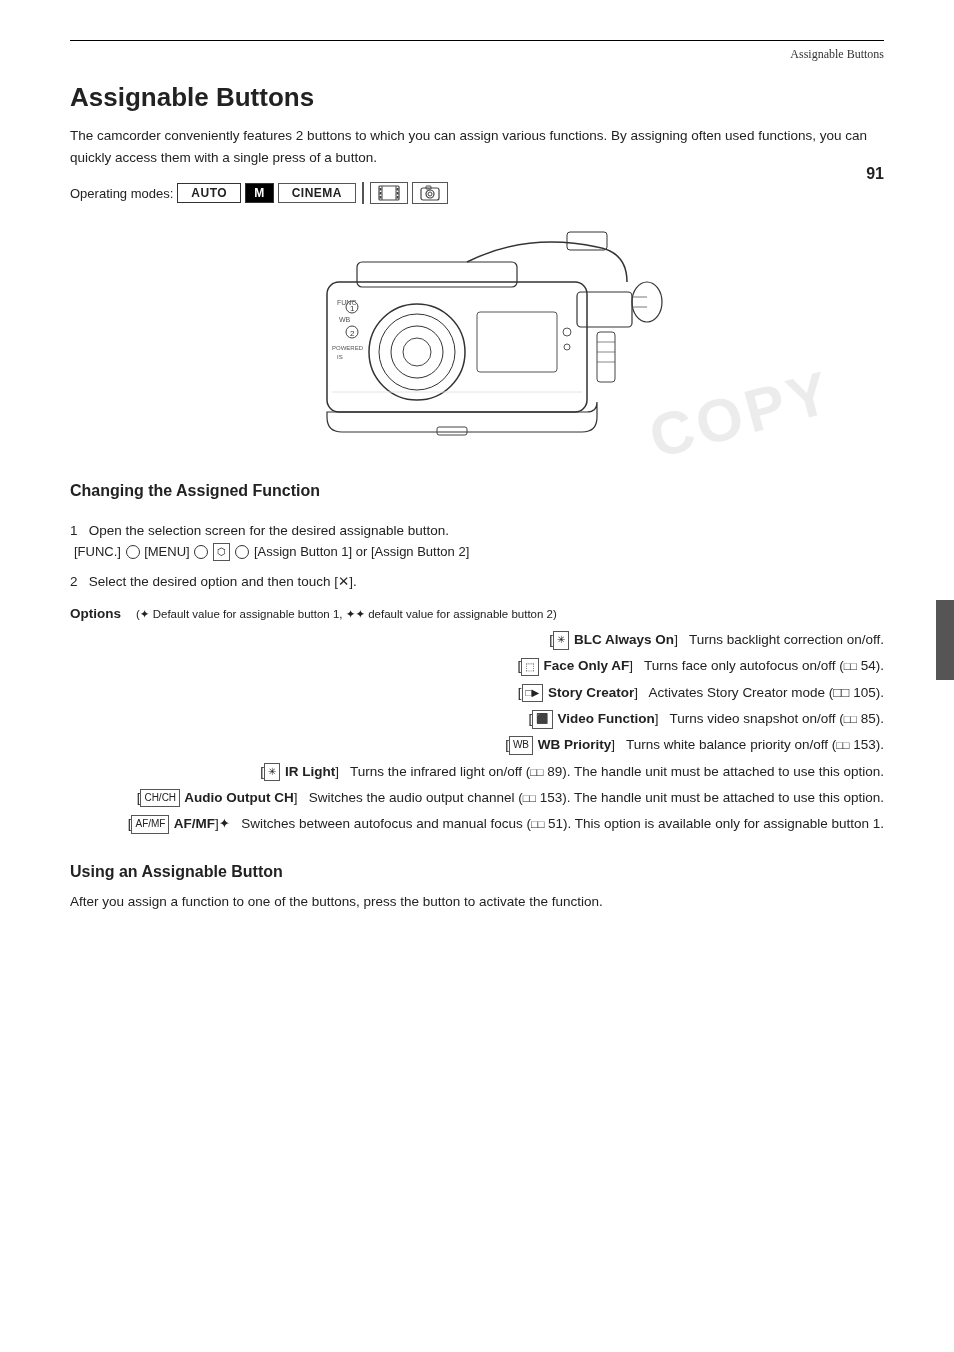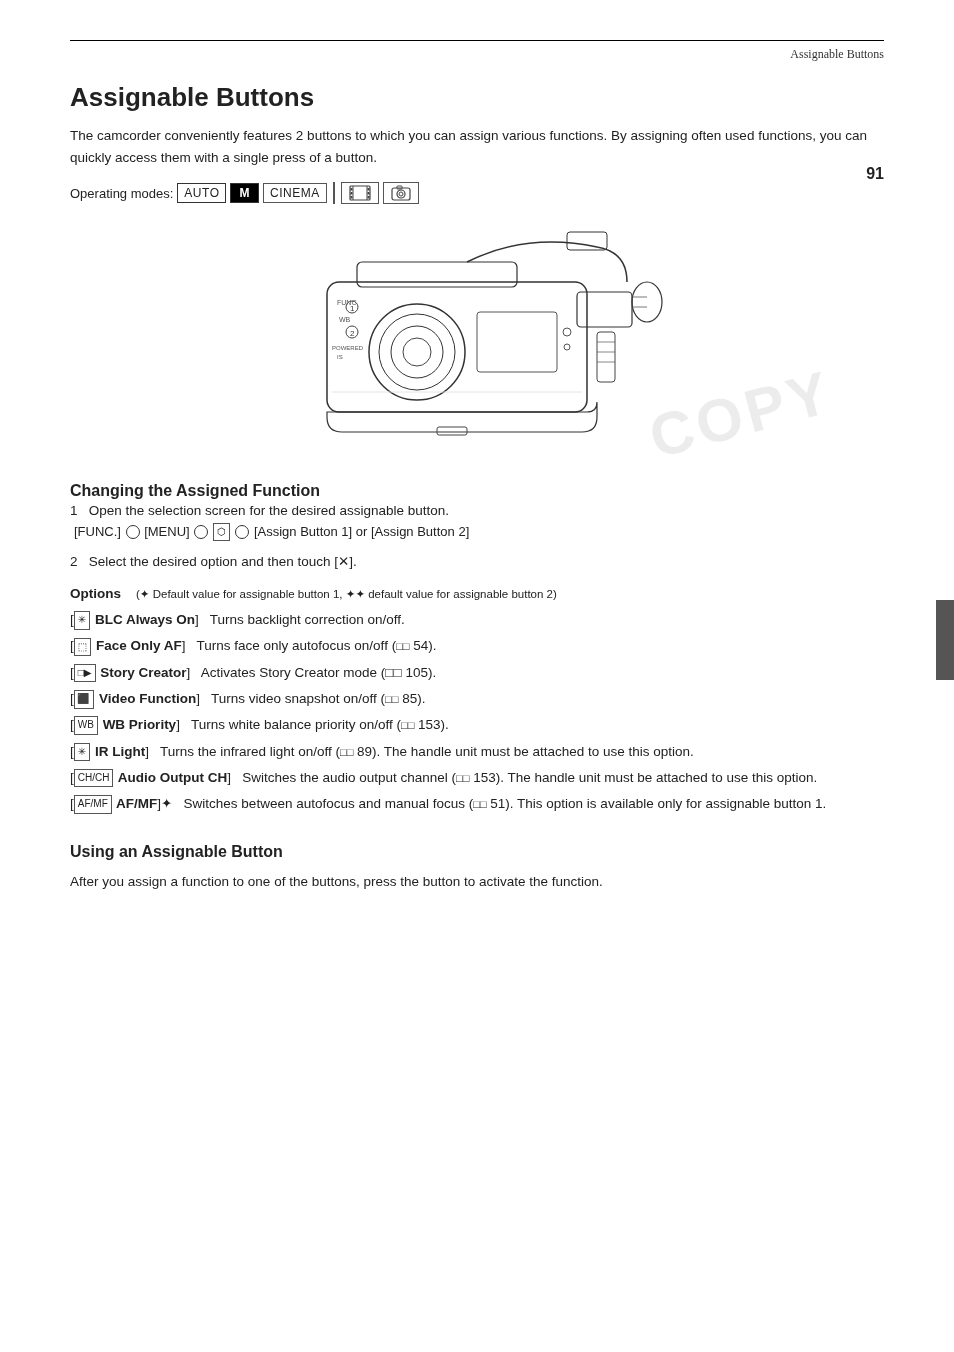--- a/index.html
+++ b/index.html
@@ -45,23 +45,23 @@
       gap: 4px;
       margin-bottom: 18px;
       font-family: Arial, sans-serif;
       font-size: 13px;
     }
     .mode-badge {
       display: inline-flex;
       align-items: center;
       justify-content: center;
       border: 1.5px solid #333;
-      padding: 2px 6px;
+      padding: 2px 13px;
       font-size: 12px;
-      font-weight: normal;
+      font-weight: bold;
       font-family: Arial, sans-serif;
       background: #fff;
       letter-spacing: 0.5px;
     }
     .mode-badge.m-badge {
       background: #000;
       color: #fff;
       font-weight: bold;
       padding: 2px 8px;
     }
@@ -89,21 +89,21 @@
       margin: 10px 0 30px 0;
     }
     .camera-svg {
       width: 420px;
       height: 230px;
     }
     .section-heading {
       font-size: 16px;
       font-weight: bold;
       font-family: Arial, sans-serif;
-      margin-bottom: 0;
+      margin-bottom: 20px;
       border-bottom: none;
     }
     .step-item {
       margin-bottom: 8px;
       font-family: Arial, sans-serif;
       font-size: 13.5px;
       line-height: 1.6;
     }
     .step-num {
       font-weight: normal;
@@ -121,20 +121,21 @@
     }
     .options-note {
       font-size: 11.5px;
       font-weight: normal;
     }
     .option-item {
       font-family: Arial, sans-serif;
       font-size: 13.5px;
       line-height: 1.65;
       margin-bottom: 4px;
+      text-align: right;
     }
     .option-key {
       font-weight: bold;
     }
     .icon-badge {
       display: inline-block;
       border: 1px solid #555;
       font-size: 10px;
       padding: 0 3px;
       font-family: Arial, sans-serif;

